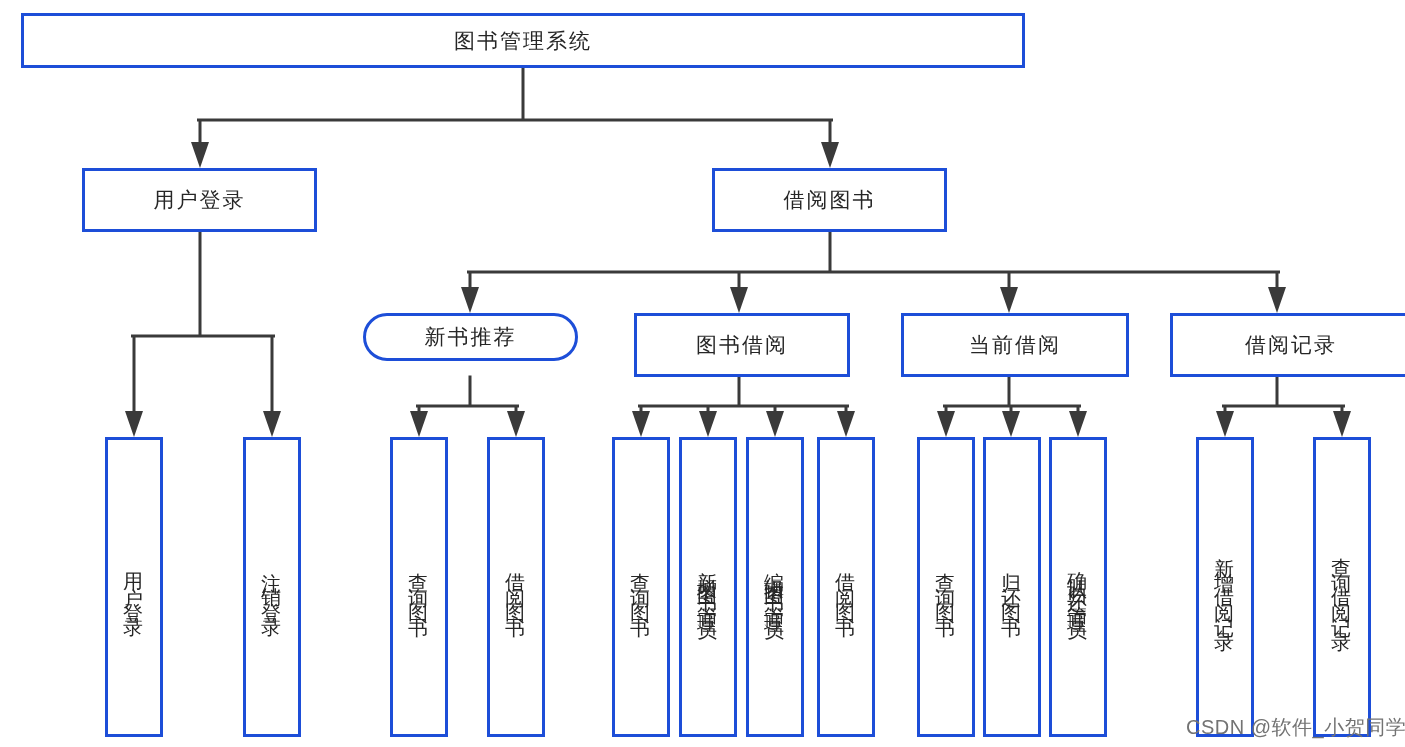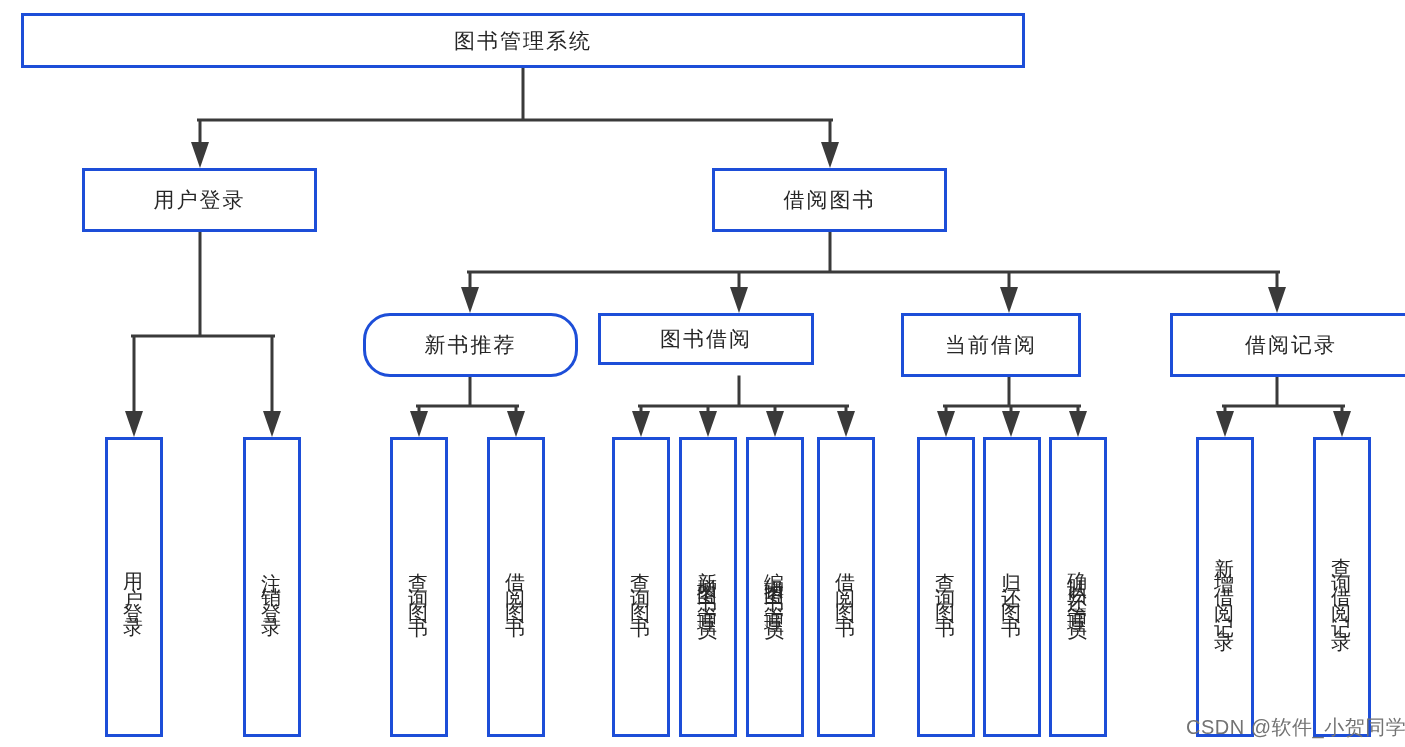--- a/index.html
+++ b/index.html
@@ -20,23 +20,23 @@
     display:flex;align-items:center;justify-content:center;
     font-size:21px;
     letter-spacing:2px;
     z-index:1;
     white-space:nowrap;
   }
   
   .b-root   {left:21px;  top:13px;  width:1004px;height:55px;}
   .b-login  {left:82px;  top:168px; width:235px; height:64px;}
   .b-mgmt   {left:712px; top:168px; width:235px; height:64px;}
-  .b-new    {left:363px; top:313px; width:215px; height:64px;border-radius:27px;}
-  .b-borrow {left:598px; top:313px; width:216px; height:52px;}
-  .b-current{left:901px; top:313px; width:180px; height:64px;}
+  .b-new    {left:363px; top:313px; width:215px; height:48px;border-radius:27px;}
+  .b-borrow {left:634px; top:313px; width:216px; height:64px;}
+  .b-current{left:901px; top:313px; width:228px; height:64px;}
   .b-record {left:1170px;top:313px; width:242px; height:64px;}
   
   .vbox{
     top:437px;width:58px;height:300px;
     writing-mode:vertical-rl;
     text-orientation:mixed;
     font-size:20px;
     letter-spacing:15px;
   }
   .vbox--tight{letter-spacing:7px;}

